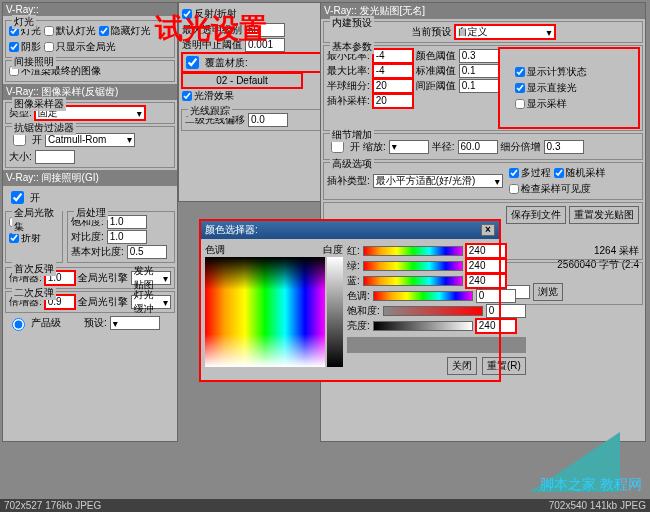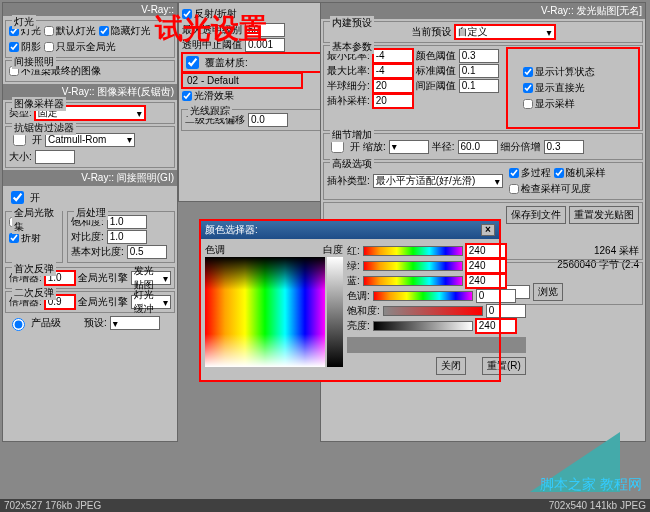--- a/index.html
+++ b/index.html
@@ -9,21 +9,21 @@
 .grp>.ttl{position:absolute;top:-6px;left:6px;background:#c0c0c0;padding:0 2px;}
 .chk{display:inline-flex;align-items:center;gap:2px;margin:1px 0;}
 .chk input{margin:0;width:10px;height:10px;}
 .row{display:flex;align-items:center;gap:3px;margin:1px 0;}
 .row label{white-space:nowrap;}
 .num{width:40px;height:14px;border:1px solid #666;background:#fff;padding:0 2px;display:inline-block;}
 .sel{height:14px;border:1px solid #666;background:#fff;padding:0 2px;display:inline-flex;align-items:center;justify-content:space-between;}
 .sel::after{content:"▾";}
 .btn{border:1px solid #666;background:#c0c0c0;padding:1px 4px;display:inline-block;}
 .redmark{outline:2px solid red;outline-offset:-1px;}
-.hdr{background:#808080;color:#fff;padding:1px 3px;font-size:10px;text-align:right;}
+.hdr{background:#808080;color:#fff;padding:1px 3px;font-size:10px;}
 .titlebar{background:linear-gradient(#3a6ea5,#1f4d88);color:#fff;padding:2px 4px;display:flex;justify-content:space-between;align-items:center;}
 .closex{background:#c0c0c0;color:#000;width:14px;height:12px;text-align:center;border:1px solid #666;font-weight:bold;line-height:10px;}
 .spectrum{width:120px;height:110px;background:linear-gradient(to bottom,#000,transparent 30%,transparent 70%,#fff),linear-gradient(to right,red,orange,yellow,lime,cyan,blue,magenta);}
 .grad{width:16px;height:110px;background:linear-gradient(to bottom,#fff,#000);display:inline-block;}
 .hgrad{width:100px;height:10px;background:linear-gradient(to right,red,orange,yellow,lime,cyan,blue,magenta);border:1px solid #666;}
 .overlay-title{position:absolute;top:10px;left:155px;color:red;font-size:28px;font-weight:bold;z-index:50;}
 .watermark{position:absolute;bottom:18px;right:8px;color:#3cf;font-size:14px;z-index:60;}
 .foot{position:absolute;bottom:0;left:0;right:0;background:#404040;color:#ccc;padding:1px 4px;font-size:9px;display:flex;justify-content:space-between;}
 .triangle{position:absolute;bottom:20px;right:30px;width:0;height:0;border-left:90px solid transparent;border-bottom:60px solid #4aa;}
 </style>
@@ -154,21 +154,21 @@
         <span class="num">50</span>
       </div>
     <div class="row">
         <label>透明中止阈值</label>
         <span class="num">0.001</span>
       </div>
     <div class="row redmark">
         <input type="checkbox" checked="" style="">
         <span>覆盖材质:</span>
       </div>
-    <span class="btn redmark" style="width:120px;">02 - Default</span>
+    <span class="btn redmark" style="width:120px;text-align:center">02 - Default</span>
     <div class="chk">
         <input type="checkbox" checked="" style="">
         <span>光滑效果</span>
       </div>
   </div>
   <div class="grp">
     <span class="ttl">光线跟踪</span>
     <div class="row">
         <label>二级光线偏移</label>
         <span class="num">0.0</span>
@@ -180,21 +180,21 @@
   <div class="hdr">V-Ray:: 发光贴图[无名]</div>
   <div class="grp">
     <span class="ttl">内建预设</span>
     <div class="row" style="justify-content:center">
         <label>当前预设</label>
       <span class="sel redmark" style="width:100px">自定义</span>
       </div>
   </div>
   <div class="grp">
     <span class="ttl">基本参数</span>
-    <div style="display:flex;gap:8px">
+    <div style="display:flex;gap:0">
       <div style="flex:1">
         <div class="row">
             <label>最小比率:</label>
             <span class="num redmark">-4</span>
             <label>颜色阈值</label>
             <span class="num">0.3</span>
           </div>
         <div class="row">
             <label>最大比率:</label>
             <span class="num redmark">-4</span>
@@ -329,21 +329,21 @@
           <label>饱和度:</label>
           <div class="hgrad" style="background:linear-gradient(to right,#888,#f00)"></div>
           <span class="num">0</span>
         </div>
       <div class="row">
           <label>亮度:</label>
           <div class="hgrad" style="background:linear-gradient(to right,#000,#fff)"></div>
           <span class="num redmark">240</span>
         </div>
       <div style="height:16px;background:#888;margin:4px 0"></div>
-      <div class="row" style="justify-content:flex-end;gap:16px">
+      <div class="row" style="justify-content:flex-end;gap:5px">
         <span class="btn">关闭</span>
         <span class="btn">重置(R)</span>
       </div>
     </div>
   </div>
 </div>
 
 <div class="triangle"></div>
 <div class="watermark">脚本之家 教程网</div>
 <div class="foot">

